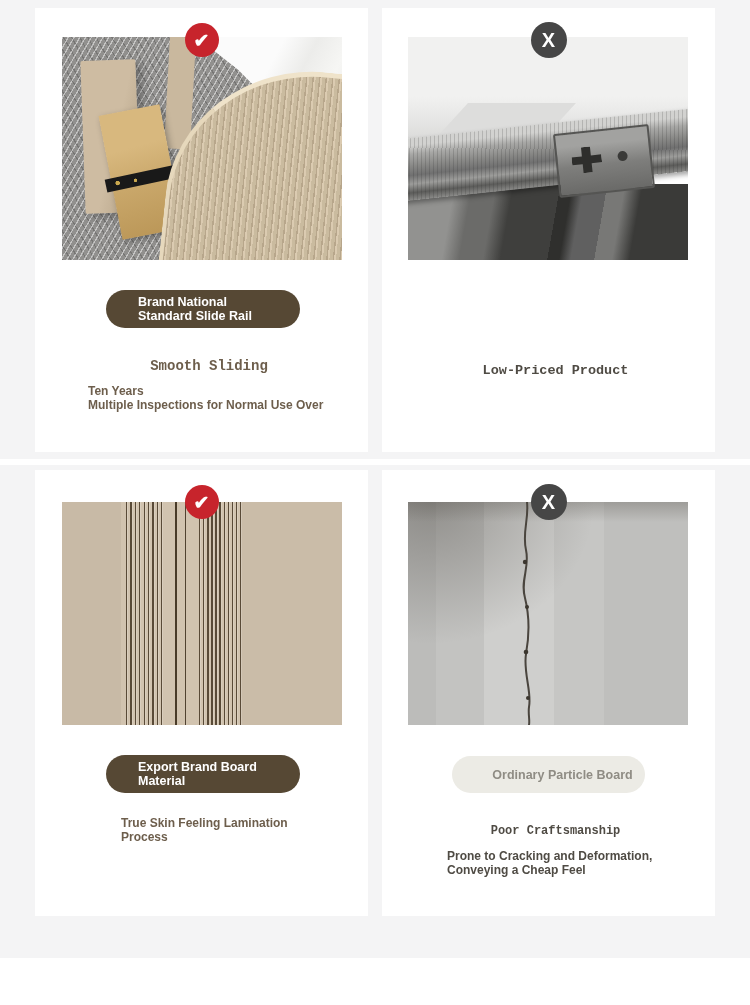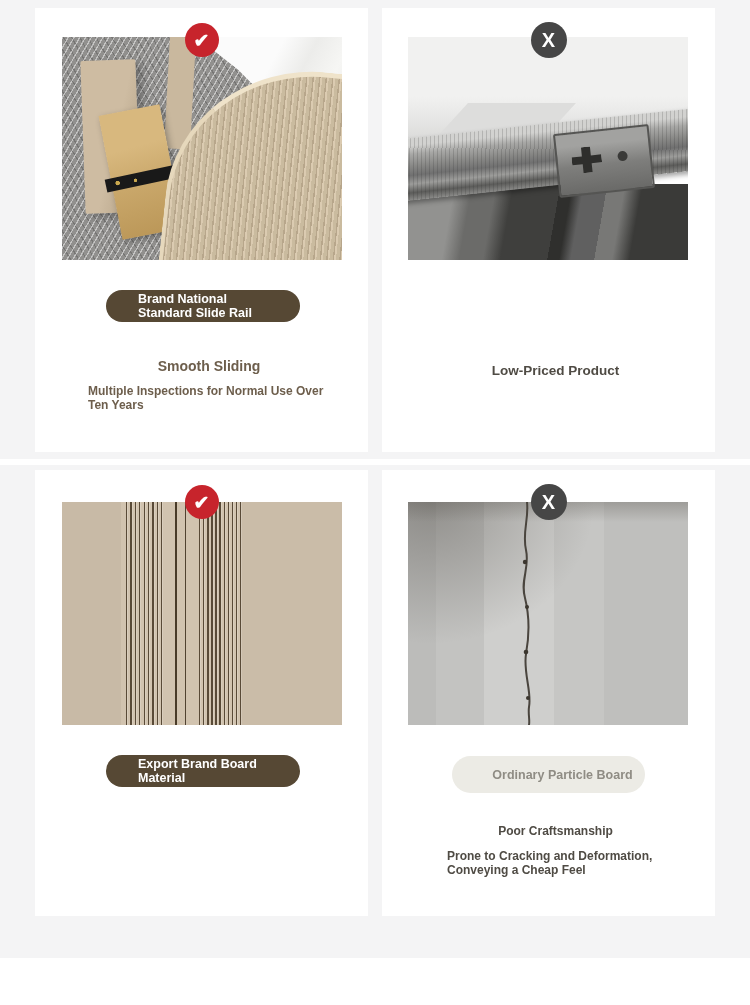--- a/index.html
+++ b/index.html
@@ -23,28 +23,28 @@
 
   
   .badge{position:absolute;left:50%;transform:translateX(-50%);border-radius:50%;
     display:flex;align-items:center;justify-content:center;color:#fff;z-index:6;font-weight:bold;}
   .badge--good{top:15px;width:34px;height:34px;background:var(--good-badge,#c7242c);font-size:19px;}
   .badge--bad{top:14px;width:36px;height:36px;background:var(--bad-badge,#464646);font-size:20px;}
 
   
   .pill{position:absolute;border-radius:19px;display:flex;flex-direction:column;justify-content:center;box-sizing:border-box;}
   .pill span{display:block;}
-  .pill--dark{left:71px;width:194px;height:32px;background:var(--pill-dark-bg,#564834);
+  .pill--dark{left:71px;width:194px;height:38px;background:var(--pill-dark-bg,#564834);
     color:var(--pill-dark-text,#fff);font-size:12.5px;font-weight:700;line-height:14.5px;padding-left:32px;}
   .pill--light{left:70px;width:193px;height:37px;background:var(--pill-light-bg,#ecebe5);
     color:var(--pill-light-text,#8f8c84);font-size:12.5px;font-weight:700;text-align:center;
     padding-left:36px;padding-right:8px;}
   .c1 .pill{top:282px;} .c2 .pill{top:283px;} .c3 .pill{top:285px;} .c4 .pill{top:286px;}
 
-  .heading{position:absolute;left:0;right:0;text-align:center;font-weight:700;}
+  .heading{position:absolute;left:0;right:0;text-align:center;font-weight:700;font-family:Liberation Mono, monospace;}
   .body{position:absolute;font-weight:600;font-size:12px;line-height:13.5px;}
   .body span{display:block;}
 
   .c1 .heading{top:350px;font-size:14px;color:var(--brown-text,#6d5e4c);padding-left:15px;}
   .c1 .body{top:377px;left:53px;color:var(--brown-text,#6d5e4c);}
   .c2 .heading{top:355px;font-size:13.5px;color:var(--gray-text,#4f4b44);padding-left:14px;}
   .c2 .body{top:377px;left:62px;color:var(--gray-text,#4f4b44);}
   .c3 .body{top:347px;left:86px;color:var(--brown-text,#6d5e4c);}
   .c3 .heading{top:385px;font-size:15.5px;color:var(--brown-text,#6d5e4c);padding-left:22px;}
   .c4 .heading{top:354px;font-size:12px;color:var(--gray-text,#4f4b44);padding-left:14px;}
@@ -121,22 +121,22 @@
     </div>
     <div class="badge badge--good">
       <span>✔</span>
     </div>
     <div class="pill pill--dark">
       <span>Brand National</span>
       <span>Standard Slide Rail</span>
     </div>
     <div class="heading">Smooth Sliding</div>
     <div class="body">
+      <span>Ten Years</span>
       <span>Multiple Inspections for Normal Use Over</span>
-      <span>Ten Years</span>
     </div>
   </section>
 
   <section class="card c2">
     <div class="photo">
       <div class="p2-top"></div>
       <div class="p2-notch"></div>
       <div class="p2-bottom"></div>
       <div class="p2-rail"></div>
       <div class="p2-connector">
@@ -157,20 +157,24 @@
       <div class="p3-line-1"></div>
       <div class="p3-line-2"></div>
       <div class="p3-band-b"></div>
     </div>
     <div class="badge badge--good">
       <span>✔</span>
     </div>
     <div class="pill pill--dark">
       <span>Export Brand Board</span>
       <span>Material</span>
+    </div>
+    <div class="body">
+      <span>True Skin Feeling Lamination</span>
+      <span>Process</span>
     </div>
   </section>
 
   <section class="card c4">
     <div class="photo">
       <div class="p4-base"></div>
       <div class="p4-topshade"></div>
       <svg class="p4-crack" width="280" height="223" viewBox="0 0 280 223">
         <path d="M119,0 C121,18 114,30 118,48 C122,66 112,78 117,96 C121,112 122,130 118,152 C115,170 124,190 121,205 C120,212 122,218 121,223" fill="none" stroke="#4a453e" stroke-width="2" stroke-linecap="round"></path>
         <circle cx="117" cy="60" r="2.2" fill="#3c372f"></circle>

